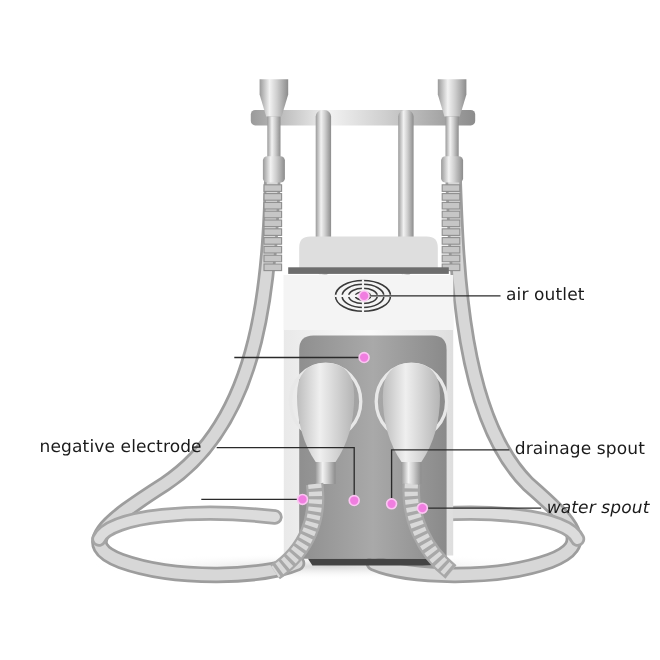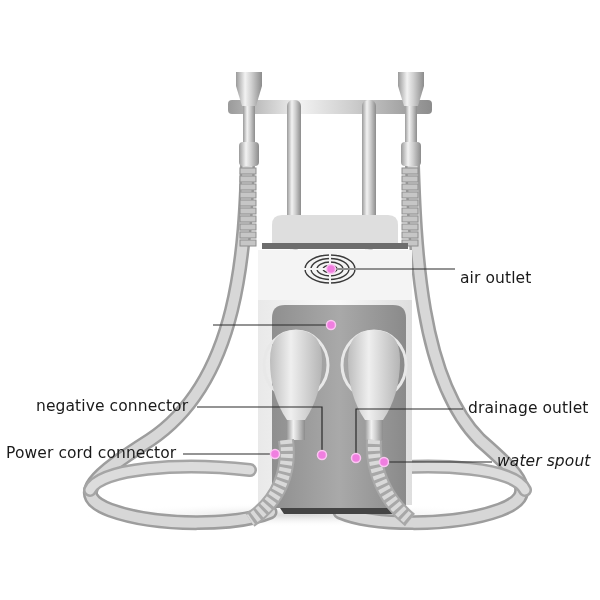--- a/index.html
+++ b/index.html
@@ -142,19 +142,18 @@
     <g fill="#f07ee0" stroke="#fbc6f2" stroke-width="1.5">
       <circle cx="331" cy="269" r="4.5"></circle>
       <circle cx="331" cy="325" r="4.5"></circle>
       <circle cx="322" cy="455" r="4.5"></circle>
       <circle cx="275" cy="454" r="4.5"></circle>
       <circle cx="356" cy="458" r="4.5"></circle>
       <circle cx="384" cy="462" r="4.5"></circle>
     </g>
   </svg>
 
-  <div class="label" style="left:460px;top:269px;text-align:center;">air outlet</div>
-  <div class="label" style="left:36px;top:397px;">negative connector</div>
-  <div class="label" style="left:6px;top:444px;">Power cord connector</div>
-  <div class="label" style="left:468px;top:399px;">drainage outlet</div>
+  <div class="label" style="left:460px;top:259px;text-align:center;">air outlet</div>
+  <div class="label" style="left:36px;top:397px;">negative electrode</div>
+  <div class="label" style="left:468px;top:399px;">drainage spout</div>
   <div class="label" style="left:497px;top:452px;font-style:italic;">water spout</div>
 
 </div>
 
 </body></html>

